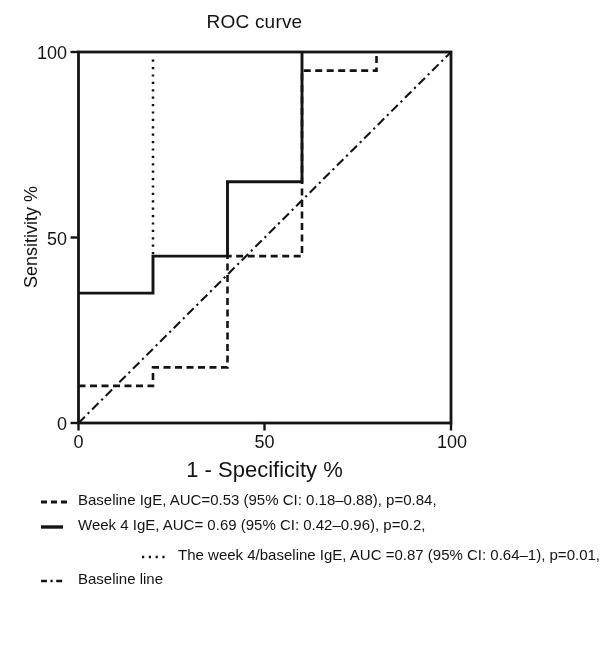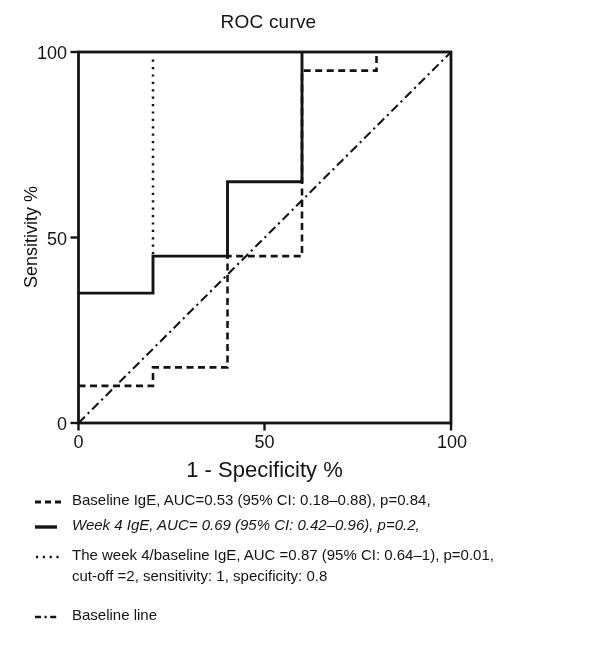--- a/index.html
+++ b/index.html
@@ -2,21 +2,21 @@
 <html><head>
 <meta charset="utf-8">
 <style>
   * { margin:0; padding:0; box-sizing:border-box; }
   html,body { background:#ffffff; }
   .fig {
     position:relative; width:600px; height:669px; background:#fff;
     font-family:"Liberation Sans", sans-serif; color:#141414; overflow:hidden;
   }
   .title {
-    position:absolute; left:82px; top:11px; width:373px;
+    position:absolute; left:68px; top:11px; width:373px;
     text-align:center; font-size:19px; letter-spacing:.2px;
   }
   .xlabel {
     position:absolute; left:78px; top:457px; width:373px;
     text-align:center; font-size:22px;
   }
   .ylabel {
     position:absolute; left:31px; top:237px; white-space:nowrap;
     transform:translate(-50%,-50%) rotate(-90deg); font-size:18px;
   }
@@ -25,27 +25,27 @@
 
   
   .border   { stroke:#141414; stroke-width:2.8; fill:none; }
   .tick     { stroke:#141414; stroke-width:2.4; }
   .s-solid  { stroke:#141414; stroke-width:2.9; fill:none; }
   .s-dashed { stroke:#141414; stroke-width:2.6; fill:none; stroke-dasharray:7 4.5; }
   .s-dotted { stroke:#141414; stroke-width:2.5; fill:none; stroke-dasharray:2.2 5.2; }
   .s-dashdot{ stroke:#141414; stroke-width:2.1; fill:none; stroke-dasharray:9 4 2.2 4; }
 
   
-  .legend { position:absolute; left:34px; top:489px; width:560px; }
+  .legend { position:absolute; left:40px; top:489px; width:560px; }
   .entry  { display:flex; align-items:flex-start; }
   .entry .sym { flex:0 0 30px; margin-top:6px; }
   .entry .txt { margin-left:8px; font-size:15px; line-height:21px; }
   .entry-1 { margin-bottom:4px; }
-  .entry-2 { margin-bottom:9px;font-style:italic; }
-  .entry-3 { margin-bottom:18px; }
+  .entry-2 { margin-bottom:9px; }
+  .entry-3 { margin-bottom:3px;justify-content:flex-end; }
   .sym .solid   { stroke:#141414; stroke-width:3.4; }
   .sym .dashed  { stroke:#141414; stroke-width:2.9; stroke-dasharray:6 4; }
   .sym .dotted  { stroke:#141414; stroke-width:2.7; stroke-dasharray:2.2 4.6; }
   .sym .dashdot { stroke:#141414; stroke-width:2.5; stroke-dasharray:6 3.5 2.2 3.5; }
 </style>
 </head>
 <body>
 
 <div class="fig">
 
@@ -99,21 +99,20 @@
         <div>Week 4 IgE, AUC= 0.69 (95% CI: 0.42–0.96), p=0.2,</div>
       </div>
     </div>
 
     <div class="entry entry-3">
       <svg class="sym" width="30" height="14">
         <line class="dotted" x1="2" y1="7" x2="27" y2="7"></line>
       </svg>
       <div class="txt">
         <div>The week 4/baseline IgE, AUC =0.87 (95% CI: 0.64–1), p=0.01,</div>
-        <div>cut-off =2, sensitivity: 1, specificity: 0.8</div>
       </div>
     </div>
 
     <div class="entry entry-4">
       <svg class="sym" width="30" height="14">
         <line class="dashdot" x1="1" y1="7" x2="23" y2="7"></line>
       </svg>
       <div class="txt">
         <div>Baseline line</div>
       </div>

